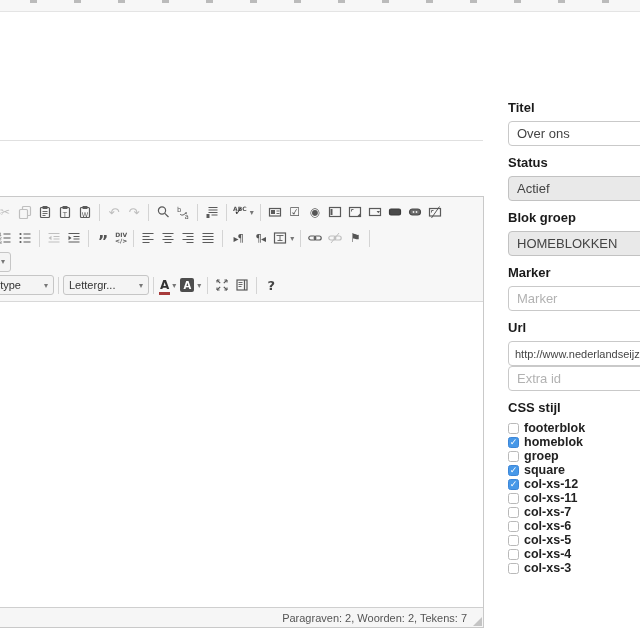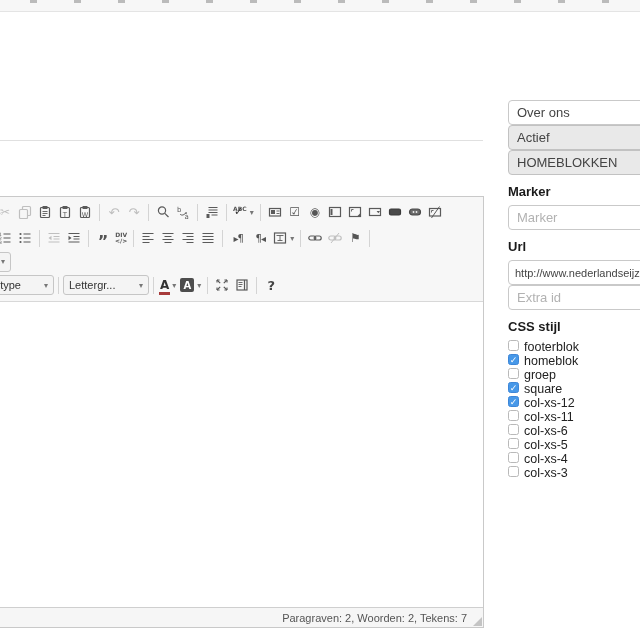--- a/index.html
+++ b/index.html
@@ -53,21 +53,21 @@
   .sidebar { position:absolute; left:508px; top:100px; width:132px; }
   .flabel { font-size:13px; font-weight:bold; color:#1a1a1a; margin:9px 0 6px; white-space:nowrap; }
   .flabel:first-child { margin-top:0; }
   .fin { display:block; width:180px; height:25px; border:1px solid #c9c9c9; border-radius:4px;
     padding:0 8px; font-size:13px; color:#444; font-family:"Liberation Sans", sans-serif; background:#fff; }
   .fin::placeholder { color:#b2b2b2; }
   .fin.small { font-size:11px; padding:0 6px; }
   .fsel { display:flex; align-items:center; width:180px; height:25px; border:1px solid #c2c2c2;
     border-radius:4px; padding:0 8px; font-size:13px; color:#444; background:#e9e9e9; }
   .cblist { margin-top:3px; }
-  .cbrow { display:flex; align-items:flex-start; height:14px; line-height:14px; cursor:default; }
+  .cbrow { display:flex; align-items:center; height:14px; line-height:14px; cursor:default;font-weight:bold; }
   .cb { flex:0 0 auto; width:11px; height:11px; border:1px solid #b9b9b9; border-radius:2.5px;
     background:#fff; margin-right:5px; display:inline-flex; align-items:center; justify-content:center;
     font-size:9px; color:#fff; font-family:"DejaVu Sans", sans-serif; }
   .cb.on { background:#4798e8; border-color:#3d86d8; }
   .cbl { font-size:12.5px; color:#222; white-space:nowrap; }
 </style>
 </head>
 <body>
 
 <div class="topstrip" data-name="top-strip">
@@ -328,22 +328,25 @@
       </div>
   </div>
   <div class="content" data-name="editor-content-area"></div>
   <div class="statusbar" data-name="editor-statusbar">
     <span class="status-text" data-name="word-count-status">Paragraven: 2, Woorden: 2, Tekens: 7</span>
     <span class="grip" data-name="resize-grip"></span>
   </div>
 </div>
 
 <div class="sidebar" data-name="sidebar-fields">
+    <div class="flabel" data-name="titel-label">Titel</div>
     <input class="fin" data-name="titel-input" value="Over ons" style="">
+    <div class="flabel" data-name="status-label">Status</div>
     <div class="fsel" data-name="status-select">Actief</div>
+    <div class="flabel" data-name="blok-groep-label">Blok groep</div>
     <div class="fsel" data-name="blok-groep-select">HOMEBLOKKEN</div>
     <div class="flabel" data-name="marker-label">Marker</div>
     <input class="fin" data-name="marker-input" placeholder="Marker" style="">
     <div class="flabel" data-name="url-label">Url</div>
     <input class="fin small" data-name="url-input" value="http://www.nederlandseijz" style="">
     <input class="fin" data-name="css-id-input" placeholder="Extra id" style="">
     <div class="flabel" data-name="css-stijl-label">CSS stijl</div>
     <div class="cblist" data-name="css-style-options">
       <label class="cbrow" data-name="css-style-option-row">
         <span class="cb" data-name="checkbox-unchecked-icon"></span>
@@ -364,20 +367,24 @@
       <label class="cbrow" data-name="css-style-option-row">
         <span class="cb on" data-name="checkbox-checked-icon">✓</span>
         <span class="cbl" data-name="css-style-option-label">col-xs-12</span>
       </label>
       <label class="cbrow" data-name="css-style-option-row">
         <span class="cb" data-name="checkbox-unchecked-icon"></span>
         <span class="cbl" data-name="css-style-option-label">col-xs-11</span>
       </label>
       <label class="cbrow" data-name="css-style-option-row">
         <span class="cb" data-name="checkbox-unchecked-icon"></span>
+        <span class="cbl" data-name="css-style-option-label">col-xs-7</span>
+      </label>
+      <label class="cbrow" data-name="css-style-option-row">
+        <span class="cb" data-name="checkbox-unchecked-icon"></span>
         <span class="cbl" data-name="css-style-option-label">col-xs-6</span>
       </label>
       <label class="cbrow" data-name="css-style-option-row">
         <span class="cb" data-name="checkbox-unchecked-icon"></span>
         <span class="cbl" data-name="css-style-option-label">col-xs-5</span>
       </label>
       <label class="cbrow" data-name="css-style-option-row">
         <span class="cb" data-name="checkbox-unchecked-icon"></span>
         <span class="cbl" data-name="css-style-option-label">col-xs-4</span>
       </label>

